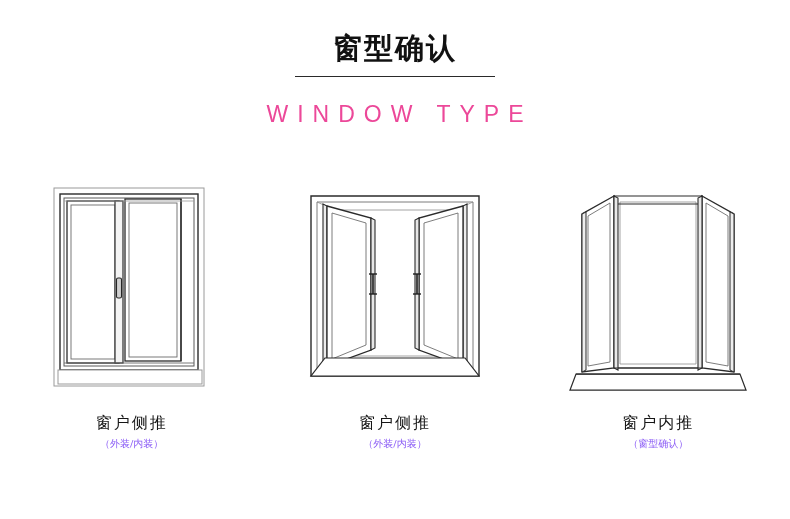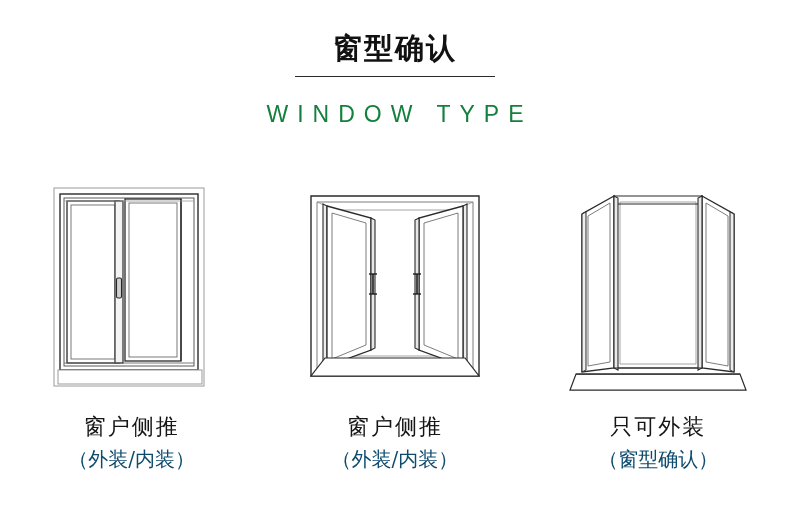--- a/index.html
+++ b/index.html
@@ -48,21 +48,21 @@
     background: #2a2a2a;
     margin: 10px auto 0 auto;
   }
   .title-en {
     margin: 0;
     padding-top: 24px;
     font-size: 23px;
     font-weight: 400;
     letter-spacing: 9px;
     text-indent: 9px;
-    color: #15803d;
+    color: #ec4899;
     font-family: "Liberation Sans", "DejaVu Sans", sans-serif;
   }
 
   
   .windows-row {
     position: absolute;
     top: 160px;
     left: 0;
     width: 790px;
     height: 240px;
@@ -88,32 +88,32 @@
     left: 0;
     width: 790px;
     display: flex;
     justify-content: space-around;
   }
   .caption-cell {
     width: 240px;
     text-align: center;
   }
   .caption-main {
-    font-size: 22px;
+    font-size: 16px;
     line-height: 1.35;
     letter-spacing: 2px;
     color: #161616;
     font-family: "DejaVu Serif", "Liberation Serif", serif;
     white-space: nowrap;
   }
   .caption-sub {
-    font-size: 20px;
+    font-size: 10px;
     line-height: 1.5;
     letter-spacing: 0px;
-    color: #0c4a6e;
+    color: #8b5cf6;
     font-family: "DejaVu Serif", "Liberation Serif", serif;
     white-space: nowrap;
     margin-top: 2px;
   }
 </style>
 </head>
 <body>
 
 <div class="page">
 
@@ -232,19 +232,19 @@
       <div class="caption-main">窗户侧推</div>
       <div class="caption-sub">（外装/内装）</div>
     </div>
 
     <div class="caption-cell">
       <div class="caption-main">窗户侧推</div>
       <div class="caption-sub">（外装/内装）</div>
     </div>
 
     <div class="caption-cell">
-      <div class="caption-main">只可外装</div>
+      <div class="caption-main">窗户内推</div>
       <div class="caption-sub">（窗型确认）</div>
     </div>
 
   </div>
 
 </div>
 
 </body></html>

